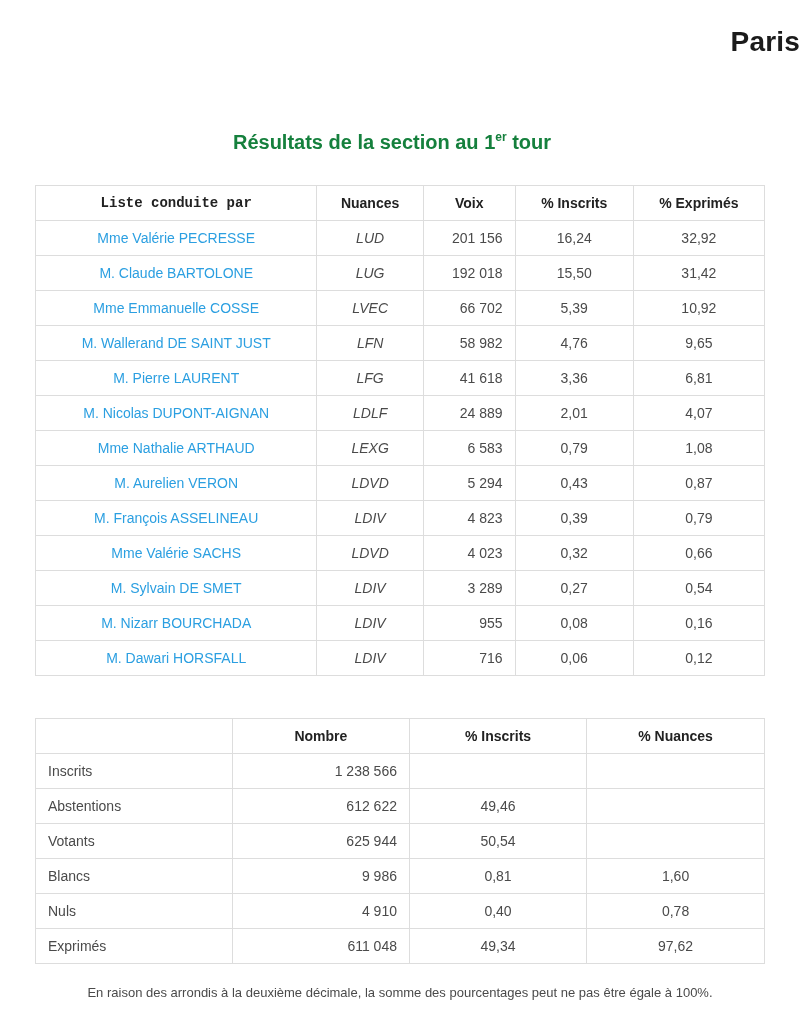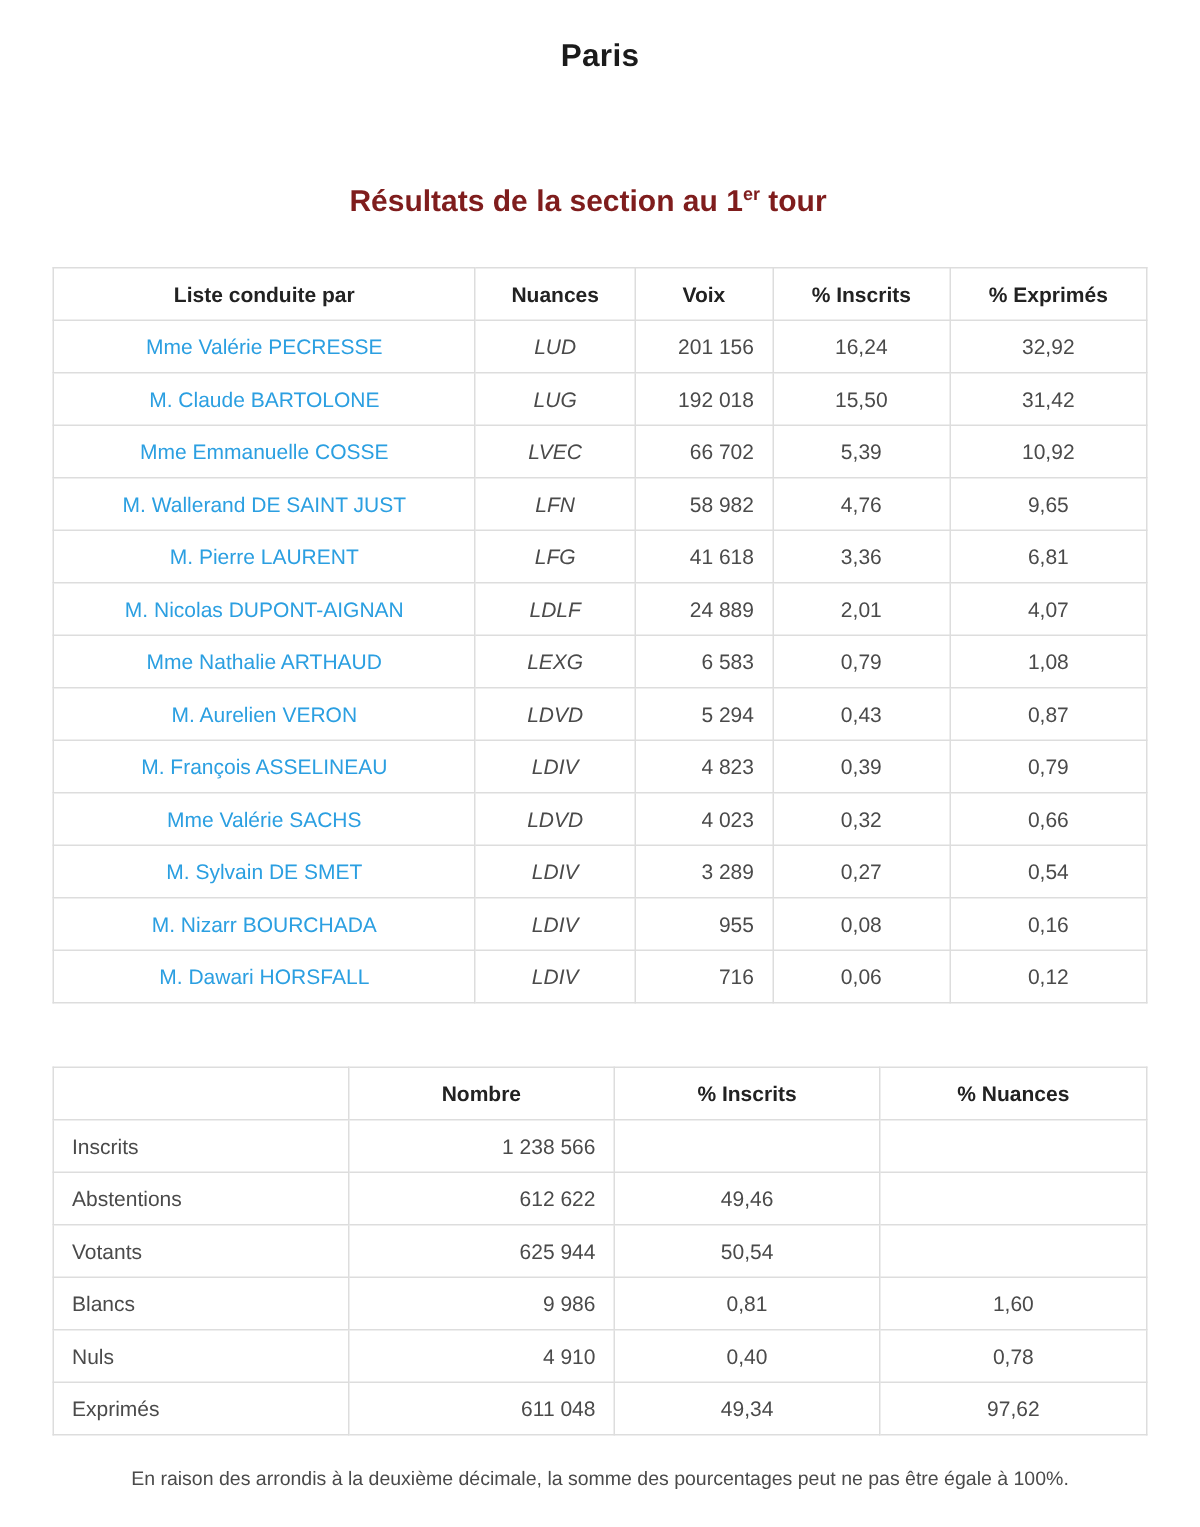--- a/index.html
+++ b/index.html
@@ -11,32 +11,32 @@
   }
   .page {
     width: 800px;
     min-height: 1018px;
     margin: 0 auto;
     background: #ffffff;
   }
   .page-title {
     margin: 0;
     padding-top: 26px;
-    text-align: center;
-    font-size: 21px;
+    text-align: right;
+    font-size: 28px;
     font-weight: bold;
     color: #1b1b1b;
     letter-spacing: 0.2px;
   }
   .section-title {
     margin: 72px 16px 0 0;
     text-align: center;
     font-size: 20px;
     font-weight: bold;
-    color: #7f1d1d;
+    color: #15803d;
   }
   .section-title sup {
     font-size: 12px;
   }
   table {
     width: 730px;
     margin-left: auto;
     margin-right: auto;
     border-collapse: collapse;
     font-size: 14px;
@@ -50,21 +50,21 @@
   }
   th {
     font-weight: bold;
     color: #222222;
     text-align: center;
   }
   .results-table { margin-top: 31px; }
   .participation-table { margin-top: 42px; }
 
   
-  .results-table .col-name     { width: 38.6%; }
+  .results-table .col-name     { width: 38.6%; font-family: Liberation Mono, monospace; }
   .results-table .col-nuance   { width: 14.6%; }
   .results-table .col-voix     { width: 12.6%; }
   .results-table .col-pins     { width: 16.2%; }
   .results-table .col-pexp     { width: 18.0%; }
 
   .cell-name   { text-align: center; }
   .cell-nuance { text-align: center; font-style: italic; }
   .cell-voix   { text-align: right; padding-right: 12px; }
   .cell-pct    { text-align: center; }
 

